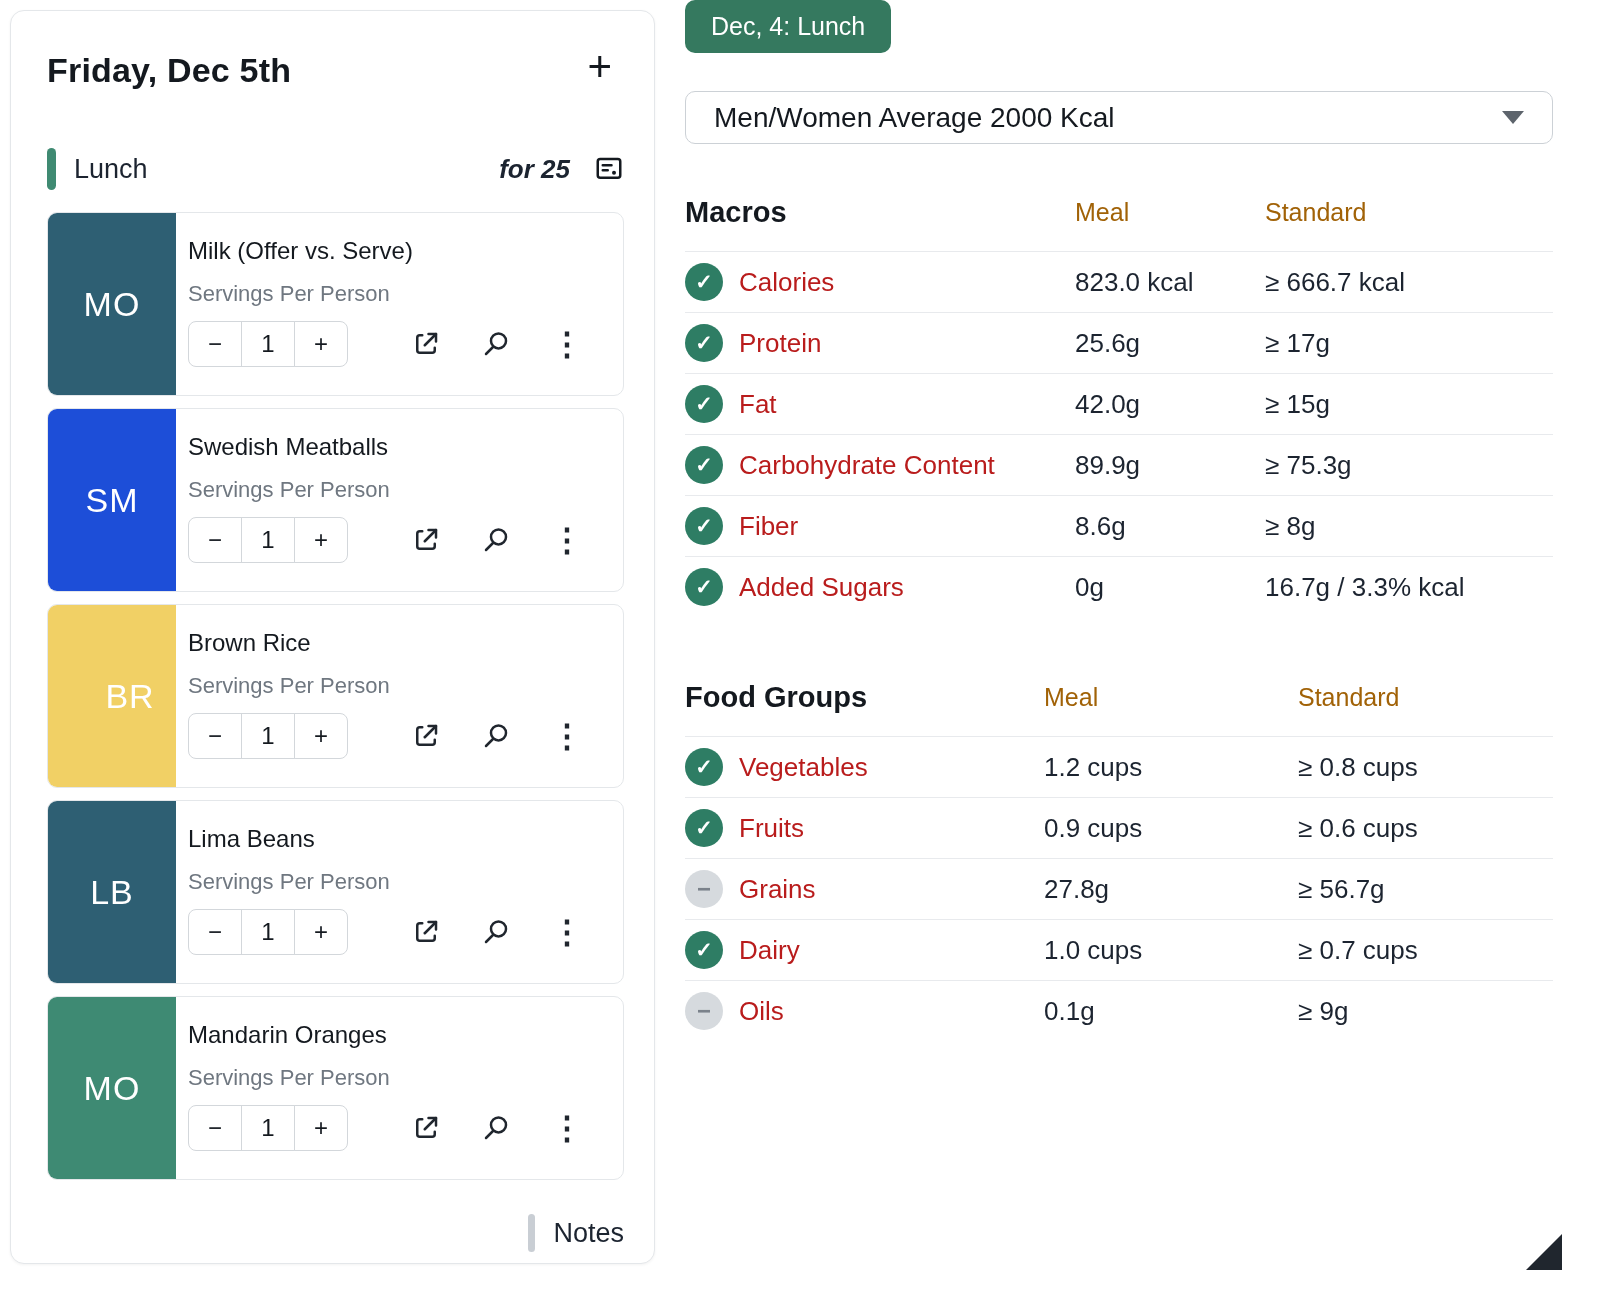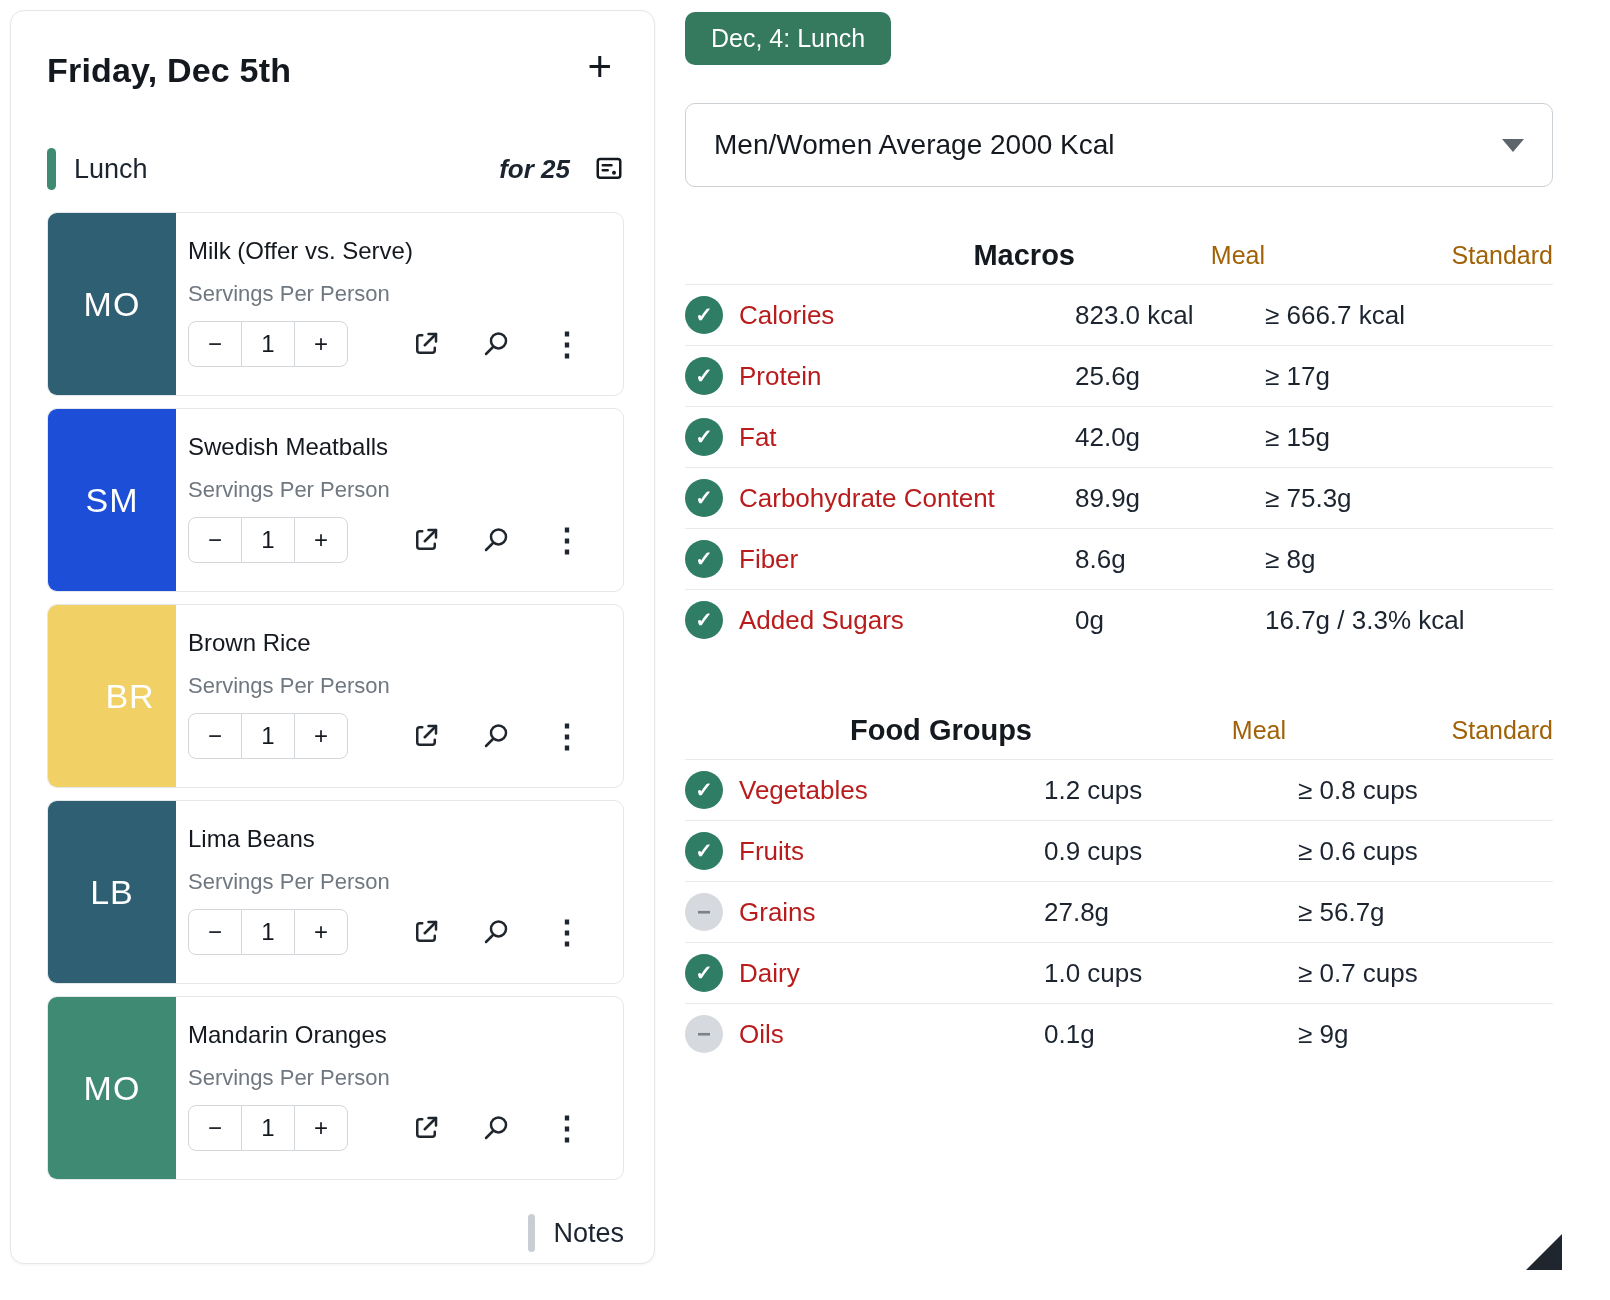--- a/index.html
+++ b/index.html
@@ -41,33 +41,33 @@
     border:1px solid #d3d7db; background:#fff; font-size:24px; color:#14191f; }
   .step-btn { cursor:pointer; }
   .stepper .step-btn:first-child { border-radius:8px 0 0 8px; }
   .stepper .step-value { margin-left:-1px; }
   .stepper .step-btn:last-child { border-radius:0 8px 8px 0; margin-left:-1px; }
   .meal-icons { display:flex; align-items:center; gap:40px; margin-left:auto; padding-right:22px; }
   .icon-btn { background:none; border:none; cursor:pointer; color:#20262e; display:flex; align-items:center; }
   .kebab { font-size:32px; font-weight:700; line-height:1; }
 
   
-  .right-panel { position:absolute; left:685px; top:12px; width:868px; }
+  .right-panel { position:absolute; left:685px; top:0; width:868px; }
   .meal-badge { display:inline-block; background:#35795f; color:#fff; font-size:25px;
     padding:12px 26px; border-radius:10px; }
-  .standard-select { margin-top:38px; height:84px; border:1px solid #ccd1d6; border-radius:10px;
+  .standard-select { margin-top:38px; height:53px; border:1px solid #ccd1d6; border-radius:10px;
     display:flex; align-items:center; padding:0 28px; font-size:28px; color:#14191f; cursor:pointer; }
   .chevron { margin-left:auto; width:0; height:0; border-left:11px solid transparent;
     border-right:11px solid transparent; border-top:13px solid #5d646c; }
 
   .table { margin-top:52px; }
   .t-head, .t-row { display:grid; align-items:center; }
   .grid-macros  { grid-template-columns:390px 190px 1fr; }
   .grid-foods   { grid-template-columns:347px 242px 1fr;gap:12px; }
-  .t-head { padding-bottom:12px; border-bottom:1px solid #e8eaed;text-align:right; }
+  .t-head { padding-bottom:22px; border-bottom:1px solid #e8eaed; }
   .t-title { font-size:29px; font-weight:700; color:#14191f; }
   .t-col { font-size:25px; font-weight:500; color:#a16207; }
   .t-row { padding:11px 0; border-bottom:1px solid #e8eaed; }
   .t-row:last-child { border-bottom:none; }
   .t-label-cell { display:flex; align-items:center; }
   .status { width:38px; height:38px; border-radius:50%; flex:0 0 38px;
     display:flex; align-items:center; justify-content:center; margin-right:16px; }
   .status[data-status="ok"] { background:#2e7d64; color:#fff; }
   .status[data-status="neutral"] { background:#d6dade; color:#7b828b; }
   .status[data-status="ok"]::after { content:"✓"; font-size:21px; font-weight:700; }

